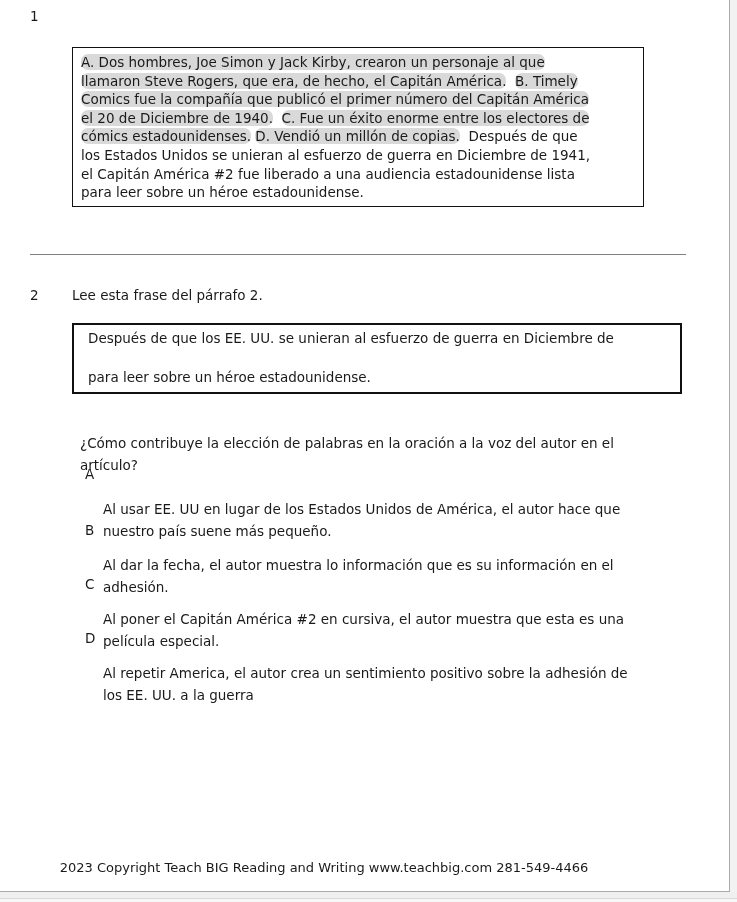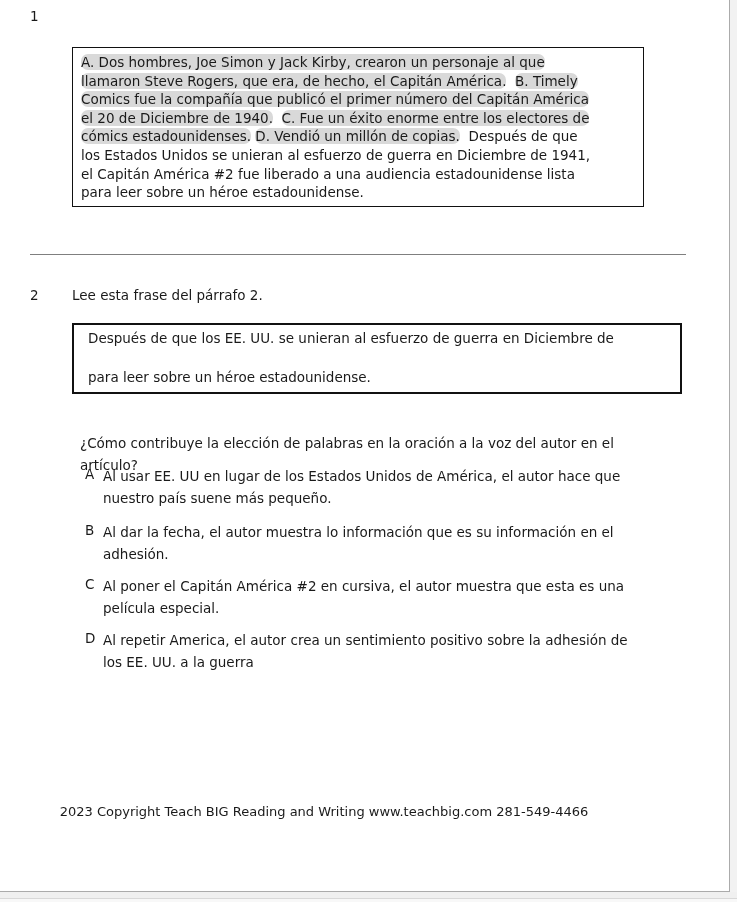--- a/index.html
+++ b/index.html
@@ -90,30 +90,31 @@
     position: absolute;
     left: 85px;
     width: 16px;
   }
   .opt-text {
     position: absolute;
     left: 103px;
     width: 565px;
     line-height: 21.5px;
     white-space: pre-wrap;
+    margin-top: 33px;
   }
   .opt-a { top: 466px; }
   .opt-b { top: 522px; }
   .opt-c { top: 576px; }
   .opt-d { top: 630px; }
   .hl { background: var(--hl, #d9d9d9); border-radius: 7px; }
   .it { }
   .footer {
     position: absolute;
-    left: 0; top: 804px;
+    left: 0; top: 860px;
     width: 648px;
     text-align: center;
     font-size: 13px;
   }
 </style>
 </head>
 <body>
 
 <div class="page">
 

